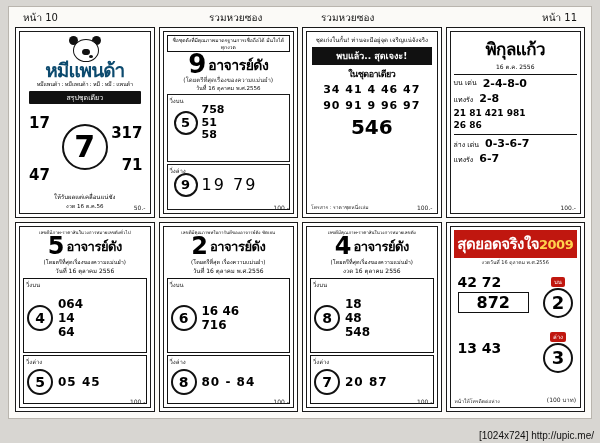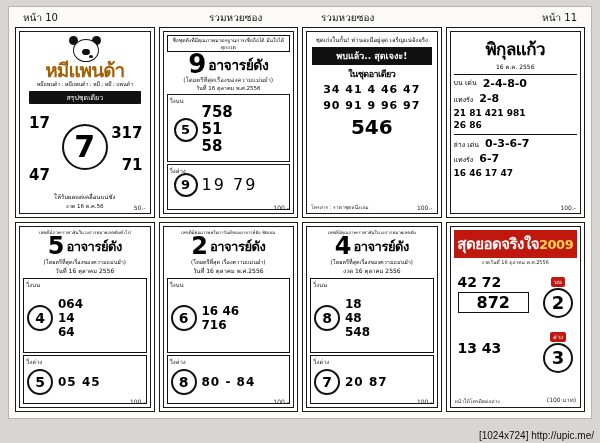--- a/index.html
+++ b/index.html
@@ -86,21 +86,21 @@
     background:#fff;border:1.5px solid #111;border-radius:50%;
   }
   .ear{position:absolute;width:9px;height:9px;background:#111;border-radius:50%;}
   .ear.l{left:1px;top:0px;}
   .ear.r{right:1px;top:0px;}
   .eye{position:absolute;width:7px;height:6px;background:#111;border-radius:50%;top:9px;}
   .eye.l{left:8px;}
   .eye.r{right:8px;}
   .nose{position:absolute;left:15px;top:15px;width:4px;height:3px;background:#111;border-radius:50%;}
   .c1 .bigname{
-    font-size:19px;text-align:center;font-weight:bold;color:#a16207;
+    font-size:19px;text-align:center;font-weight:bold;color:#0c4a6e;
     line-height:1;margin-top:-1px;letter-spacing:-1px;
   }
   .c1 .names{font-size:5.5px;text-align:center;letter-spacing:-0.2px;}
   .c1 .band{
     background:#111;color:#fff;font-size:7px;text-align:center;
     margin:3px 6px 0;padding:1px 0;border-radius:1px;
   }
   .c1 .numzone{
     flex:1;position:relative;
   }
@@ -124,21 +124,21 @@
   }
   .c2 .h9{
     display:flex;align-items:center;justify-content:center;gap:2px;
     margin-top:1px;
   }
   .c2 .h9 .big{font-size:26px;font-weight:bold;line-height:0.9;}
   .c2 .h9 .w{font-size:14px;font-weight:bold;letter-spacing:-0.5px;}
   .c2 .dt{font-size:5.5px;text-align:center;}
   .c2 .numrow{display:flex;align-items:center;gap:4px;padding:2px 2px;}
   .c2 .numrow .circle{width:20px;height:20px;font-size:13px;flex:none;margin-left:4px;}
-  .c2 .stack{font-size:15px;line-height:1.15;font-weight:bold;}
+  .c2 .stack{font-size:11px;line-height:1.15;font-weight:bold;}
   .c2 .one{font-size:16px;font-weight:normal;letter-spacing:2px;}
 
   
   .c3 .t1{font-size:6px;text-align:center;}
   .c3 .blackband{
     background:#111;color:#fff;text-align:center;font-size:9px;font-weight:bold;
     margin:2px 2px;padding:2px 0;
   }
   .c3 .sub2{font-size:9px;text-align:center;font-weight:bold;letter-spacing:-0.5px;}
   .c3 .matrix{
@@ -308,21 +308,20 @@
           <div class="row" style="margin-top:2px;">26  86</div>
           <div class="line" style="margin-top:4px;"></div>
           <div style="display:flex;gap:6px;align-items:baseline;">
             <span class="lbl">ล่าง  เด่น</span>
             <span class="big2">0-3-6-7</span>
           </div>
           <div style="display:flex;gap:6px;align-items:baseline;margin-top:2px;">
             <span class="lbl">แทงรัง</span>
             <span class="big2">6-7</span>
           </div>
-          <div class="row" style="margin-top:3px;">16 46 17 47</div>
           <div class="foot">100.-</div>
         </div>
       </div>
 
       <div class="card cg c5">
         <div class="inner">
           <div class="note">เลขดีมีภาพ-ราคาสินในวงการหมายเลขดังทั่วไป</div>
           <div class="head">
             <span class="big">5</span>
             <span class="w">อาจารย์ดัง</span>

